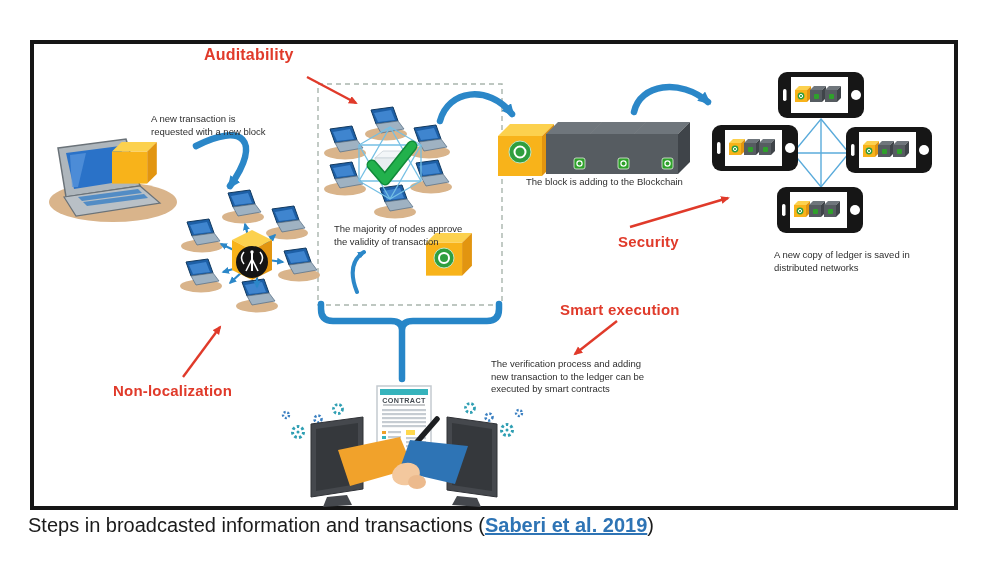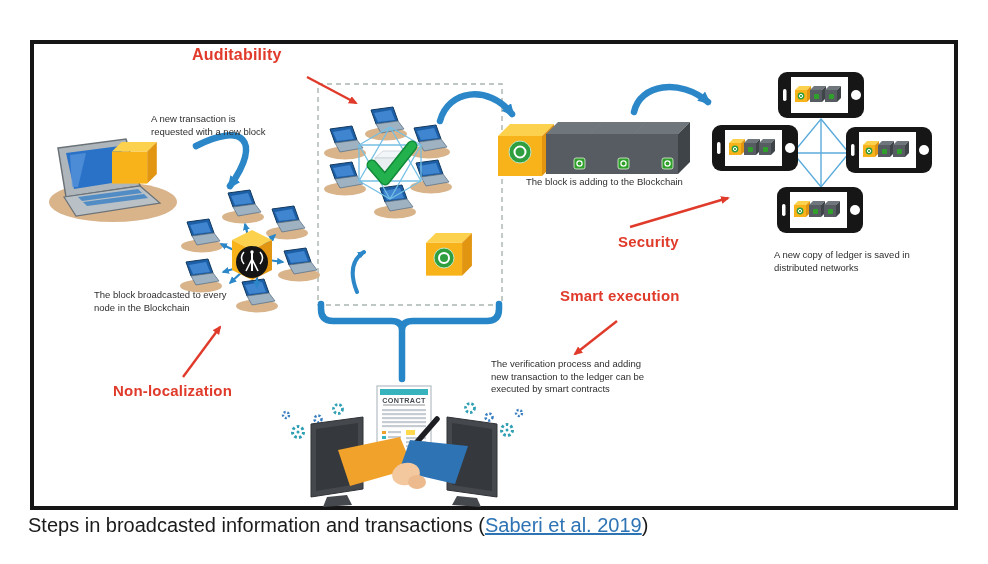--- a/index.html
+++ b/index.html
@@ -5,21 +5,21 @@
   html,body{margin:0;padding:0;background:#fff;}
   body{width:988px;height:564px;overflow:hidden;font-family:"Liberation Sans",sans-serif;}
   .page{position:relative;width:988px;height:564px;background:#fff;}
   .frame{position:absolute;left:30px;top:40px;width:928px;height:470px;box-sizing:border-box;
          border:4px solid #161616;background:#fff;}
   .art{position:absolute;left:30px;top:40px;width:928px;height:470px;}
   .note{position:absolute;font-size:9.5px;font-weight:400;color:#2e2e2e;line-height:1.32;
         white-space:pre-line;}
   .red-label{position:absolute;font-size:15px;font-weight:700;color:#e03a2a;letter-spacing:.2px;}
   .caption{position:absolute;left:28px;top:514px;font-size:20px;color:#1b1b1b;}
-  .caption a{color:#2e74b5;text-decoration:underline;cursor:pointer;}
+  .caption a{color:#2e74b5;text-decoration:underline;cursor:pointer;font-weight:bold;}
 </style>
 </head>
 <body>
 
 <div class="page">
 
   <div class="frame"></div>
 
   <svg class="art" viewBox="30 40 928 470" xmlns="http://www.w3.org/2000/svg">
     <defs>
@@ -250,29 +250,29 @@
     </g>
 
     <g stroke="#e03a2a" stroke-width="2.4">
       <line x1="307" y1="77" x2="356" y2="103" marker-end="url(#mRed)"></line>
       <line x1="183" y1="377" x2="220" y2="327" marker-end="url(#mRed)"></line>
       <line x1="630" y1="227" x2="728" y2="198" marker-end="url(#mRed)"></line>
       <line x1="617" y1="321" x2="575" y2="354" marker-end="url(#mRed)"></line>
     </g>
   </svg>
 
-  <div class="red-label" style="left:192px;top:46px;font-size:16px">Auditability</div>
+  <div class="red-label" style="left:204px;top:46px;font-size:16px">Auditability</div>
   <div class="red-label" style="left:113px;top:382px">Non-localization</div>
   <div class="red-label" style="left:618px;top:233px">Security</div>
-  <div class="red-label" style="left:560px;top:287px">Smart execution</div>
+  <div class="red-label" style="left:560px;top:301px">Smart execution</div>
 
   <div class="note" style="left:151px;top:113px">A new transaction is
 requested with a new block</div>
-  <div class="note" style="left:94px;top:289px">The block broadcasted to every
-node in the Blockchain</div>
+  <div class="note" style="left:334px;top:223px">The majority of nodes approve
+the validity of transaction</div>
   <div class="note" style="left:526px;top:176px">The block is adding to the Blockchain</div>
   <div class="note" style="left:491px;top:358px">The verification process and adding
 new transaction to the ledger can be
 executed by smart contracts</div>
   <div class="note" style="left:774px;top:249px">A new copy of  ledger is saved in
 distributed networks</div>
 
   <div class="caption"><span>Steps in broadcasted information and transactions (</span><a>Saberi et al. 2019</a><span>)</span></div>
 </div>
 

